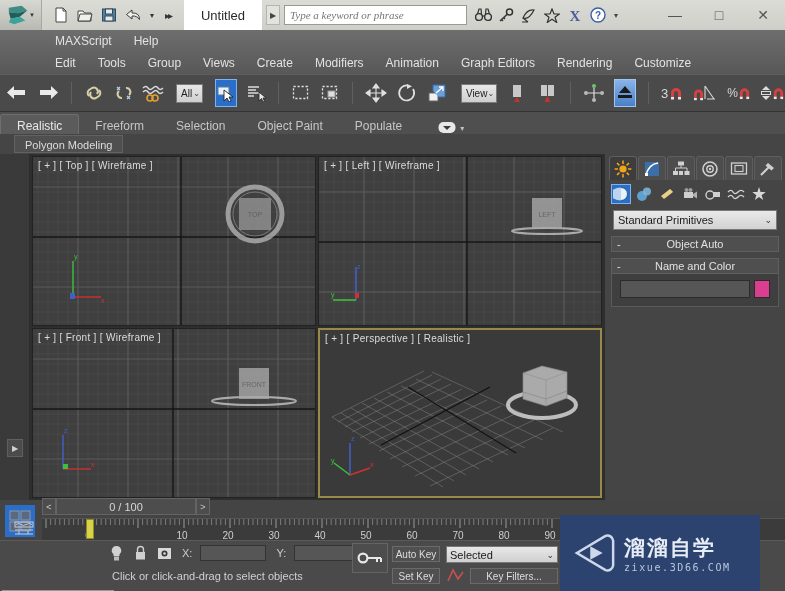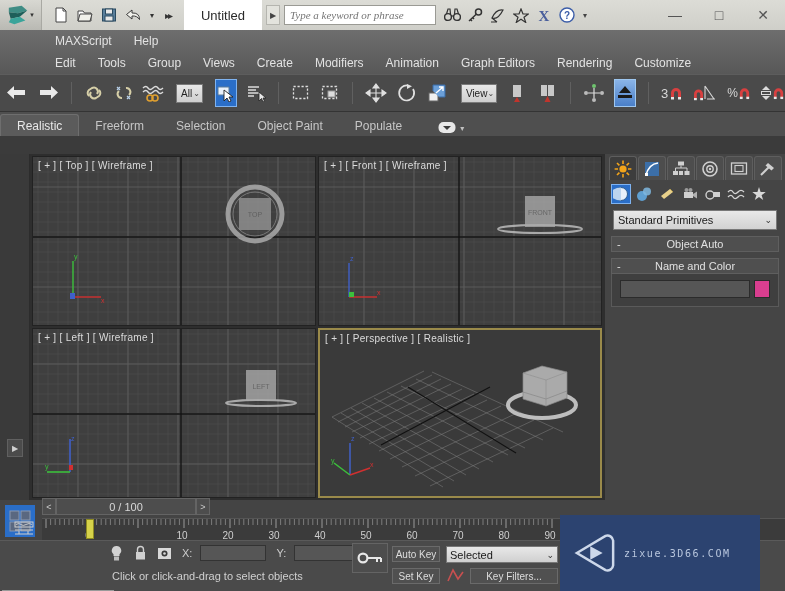--- a/index.html
+++ b/index.html
@@ -33,21 +33,21 @@
     margin-left:8px; background:#fff; height:40px; min-width:78px;
     display:flex; align-items:center; justify-content:center;
     padding:16px 10px; font-size:13px; color:#2a2a2a;
   }
   .title-arrow {
     width:14px; height:20px; background:#e3e3dd; border:1px solid #b5b5af;
     display:flex; align-items:center; justify-content:center; margin-left:4px;
     font-size:8px; color:#444;
   }
   .search-box {
-    margin-left:4px; width:152px; height:20px; background:#fff;
+    margin-left:4px; width:183px; height:20px; background:#fff;
     border:1px solid #9a9a94; display:flex; align-items:center; padding:4px 5px;
   }
   .search-box input {
     border:0; outline:0; width:100%; background:transparent;
     font-family:"Liberation Serif", serif; font-style:italic;
     font-size:11px; color:#6e6e6e;
   }
   .title-icons { display:flex; align-items:center; gap:3px; margin-left:6px; }
   .ti { width:20px; height:20px; display:flex; align-items:center; justify-content:center; }
   .wincontrols { margin-left:auto; display:flex; align-items:center; }
@@ -565,20 +565,23 @@
       <div class="rtab">Object Paint</div>
       <div class="rtab">Populate</div>
       <div class="populate-glyph">
         <span><svg width="18" height="13" viewBox="0 0 18 13">
             <rect x="0.5" y="1" width="17" height="11" rx="5" fill="#e8e8e8"></rect>
             <path d="M5 5 L9 9 L13 5 Z" fill="#3a3a3a"></path>
           </svg></span>
         <span style="font-size:8px;color:#c0c0c0">▾</span>
       </div>
     </div>
+  <div class="ribbonsub">
+    <div class="subtab">Polygon Modeling</div>
+  </div>
 
   <div class="leftrail">
     <div class="rail-expand">
       <span>▶</span>
     </div>
   </div>
 
   <div class="viewports">
 
     <div class="vp">
@@ -613,67 +616,67 @@
 
     <div class="vp">
       <svg width="285" height="171" viewBox="0 0 285 171">
         <rect width="285" height="171" fill="#3f3f3f"></rect>
         <g stroke="#4e4e4e" stroke-width="0.6">
           <path d="M5 0 V171 M15 0 V171 M25 0 V171 M35 0 V171 M45 0 V171 M55 0 V171 M65 0 V171 M75 0 V171 M85 0 V171 M95 0 V171 M105 0 V171 M115 0 V171 M125 0 V171 M135 0 V171 M145 0 V171 M155 0 V171 M165 0 V171 M175 0 V171 M185 0 V171 M195 0 V171 M205 0 V171 M215 0 V171 M225 0 V171 M235 0 V171 M245 0 V171 M255 0 V171 M265 0 V171 M275 0 V171"></path>
           <path d="M0 5 H285 M0 15 H285 M0 25 H285 M0 35 H285 M0 45 H285 M0 55 H285 M0 65 H285 M0 75 H285 M0 85 H285 M0 95 H285 M0 105 H285 M0 115 H285 M0 125 H285 M0 135 H285 M0 145 H285 M0 155 H285 M0 165 H285"></path>
         </g>
         <g stroke="#5e5e5e" stroke-width="0.9">
           <path d="M45 0 V171 M95 0 V171 M145 0 V171 M195 0 V171 M245 0 V171"></path>
+          <path d="M0 35 H285 M0 85 H285 M0 135 H285"></path>
+        </g>
+        <path d="M0 85 H285" stroke="#121212" stroke-width="1.3"></path>
+        <path d="M148 0 V171" stroke="#121212" stroke-width="1.3"></path>
+        <g opacity="0.8">
+          <rect x="213" y="41" width="30" height="31" fill="#a9a9a9"></rect>
+          <text x="228" y="60" font-size="7" fill="#6f6f6f" text-anchor="middle" font-family="Liberation Sans, sans-serif">LEFT</text>
+          <ellipse cx="228" cy="74" rx="35" ry="3" fill="none" stroke="#c4c4c4" stroke-width="2"></ellipse>
+        </g>
+        <g>
+          <path d="M37 143 V110" stroke="#4060c8" stroke-width="1.6"></path>
+          <path d="M37 143 H14" stroke="#3cc03c" stroke-width="1.6"></path>
+          <rect x="36" y="136" width="4" height="5" fill="#d03030"></rect>
+          <text x="38" y="112" font-size="7" fill="#4060c8" font-family="Liberation Sans, sans-serif">z</text>
+          <text x="12" y="140" font-size="7" fill="#3cc03c" font-family="Liberation Sans, sans-serif">y</text>
+        </g>
+      </svg>
+      <div class="vp-label">[ + ] [ Left ] [ Wireframe ]</div>
+    </div>
+
+    <div class="vp">
+      <svg width="285" height="171" viewBox="0 0 285 171">
+        <rect width="285" height="171" fill="#3f3f3f"></rect>
+        <g stroke="#4e4e4e" stroke-width="0.6">
+          <path d="M5 0 V171 M15 0 V171 M25 0 V171 M35 0 V171 M45 0 V171 M55 0 V171 M65 0 V171 M75 0 V171 M85 0 V171 M95 0 V171 M105 0 V171 M115 0 V171 M125 0 V171 M135 0 V171 M145 0 V171 M155 0 V171 M165 0 V171 M175 0 V171 M185 0 V171 M195 0 V171 M205 0 V171 M215 0 V171 M225 0 V171 M235 0 V171 M245 0 V171 M255 0 V171 M265 0 V171 M275 0 V171"></path>
+          <path d="M0 5 H285 M0 15 H285 M0 25 H285 M0 35 H285 M0 45 H285 M0 55 H285 M0 65 H285 M0 75 H285 M0 85 H285 M0 95 H285 M0 105 H285 M0 115 H285 M0 125 H285 M0 135 H285 M0 145 H285 M0 155 H285 M0 165 H285"></path>
+        </g>
+        <g stroke="#5e5e5e" stroke-width="0.9">
+          <path d="M45 0 V171 M95 0 V171 M145 0 V171 M195 0 V171 M245 0 V171"></path>
           <path d="M0 30 H285 M0 80 H285 M0 130 H285"></path>
         </g>
         <path d="M0 80 H285" stroke="#121212" stroke-width="1.3"></path>
         <path d="M140 0 V171" stroke="#121212" stroke-width="1.3"></path>
         <g opacity="0.8">
           <rect x="206" y="39" width="30" height="31" fill="#a9a9a9"></rect>
           <text x="221" y="58" font-size="7" fill="#6f6f6f" text-anchor="middle" font-family="Liberation Sans, sans-serif">FRONT</text>
           <ellipse cx="221" cy="72" rx="42" ry="4" fill="none" stroke="#c4c4c4" stroke-width="2"></ellipse>
         </g>
         <g>
           <path d="M30 140 V106" stroke="#4060c8" stroke-width="1.4"></path>
           <path d="M30 140 H58" stroke="#d03030" stroke-width="1.4"></path>
           <rect x="30" y="135" width="5" height="5" fill="#3cc03c"></rect>
           <text x="31" y="104" font-size="7" fill="#4060c8" font-family="Liberation Sans, sans-serif">z</text>
           <text x="58" y="138" font-size="7" fill="#d03030" font-family="Liberation Sans, sans-serif">x</text>
         </g>
       </svg>
       <div class="vp-label">[ + ] [ Front ] [ Wireframe ]</div>
-    </div>
-
-    <div class="vp">
-      <svg width="285" height="171" viewBox="0 0 285 171">
-        <rect width="285" height="171" fill="#3f3f3f"></rect>
-        <g stroke="#4e4e4e" stroke-width="0.6">
-          <path d="M5 0 V171 M15 0 V171 M25 0 V171 M35 0 V171 M45 0 V171 M55 0 V171 M65 0 V171 M75 0 V171 M85 0 V171 M95 0 V171 M105 0 V171 M115 0 V171 M125 0 V171 M135 0 V171 M145 0 V171 M155 0 V171 M165 0 V171 M175 0 V171 M185 0 V171 M195 0 V171 M205 0 V171 M215 0 V171 M225 0 V171 M235 0 V171 M245 0 V171 M255 0 V171 M265 0 V171 M275 0 V171"></path>
-          <path d="M0 5 H285 M0 15 H285 M0 25 H285 M0 35 H285 M0 45 H285 M0 55 H285 M0 65 H285 M0 75 H285 M0 85 H285 M0 95 H285 M0 105 H285 M0 115 H285 M0 125 H285 M0 135 H285 M0 145 H285 M0 155 H285 M0 165 H285"></path>
-        </g>
-        <g stroke="#5e5e5e" stroke-width="0.9">
-          <path d="M45 0 V171 M95 0 V171 M145 0 V171 M195 0 V171 M245 0 V171"></path>
-          <path d="M0 35 H285 M0 85 H285 M0 135 H285"></path>
-        </g>
-        <path d="M0 85 H285" stroke="#121212" stroke-width="1.3"></path>
-        <path d="M148 0 V171" stroke="#121212" stroke-width="1.3"></path>
-        <g opacity="0.8">
-          <rect x="213" y="41" width="30" height="31" fill="#a9a9a9"></rect>
-          <text x="228" y="60" font-size="7" fill="#6f6f6f" text-anchor="middle" font-family="Liberation Sans, sans-serif">LEFT</text>
-          <ellipse cx="228" cy="74" rx="35" ry="3" fill="none" stroke="#c4c4c4" stroke-width="2"></ellipse>
-        </g>
-        <g>
-          <path d="M37 143 V110" stroke="#4060c8" stroke-width="1.6"></path>
-          <path d="M37 143 H14" stroke="#3cc03c" stroke-width="1.6"></path>
-          <rect x="36" y="136" width="4" height="5" fill="#d03030"></rect>
-          <text x="38" y="112" font-size="7" fill="#4060c8" font-family="Liberation Sans, sans-serif">z</text>
-          <text x="12" y="140" font-size="7" fill="#3cc03c" font-family="Liberation Sans, sans-serif">y</text>
-        </g>
-      </svg>
-      <div class="vp-label">[ + ] [ Left ] [ Wireframe ]</div>
     </div>
 
     <div class="vp active">
       <svg width="285" height="171" viewBox="0 0 285 171">
         <rect width="285" height="171" fill="#3a3a3a"></rect>
         <g stroke="#8c8c8c" stroke-width="0.55" opacity="0.82">
           <path d="M12 87 L104 41"></path>
             <path d="M18 92 L112 45"></path>
             <path d="M25 97 L121 49"></path>
           <path d="M32 102 L131 54"></path>
@@ -1121,17 +1124,18 @@
       </svg>
     </div>
   </div>
 
   <div class="watermark">
     <svg class="wm-logo" viewBox="0 0 44 44">
       <path d="M22 3 L40 33 a6 6 0 0 1 -5 8 H9 a6 6 0 0 1 -5 -8 Z" fill="none" stroke="#cdd8ea" stroke-width="2.6" transform="rotate(-90 22 22)"></path>
       <path d="M17 15 L30 22 L17 29 Z" fill="#cdd8ea"></path>
     </svg>
     <div class="wm-text">
+      <div class="wm-cn">溜溜自学</div>
       <div class="wm-en">zixue.3D66.COM</div>
     </div>
   </div>
 
 </div>
 
 </body></html>

